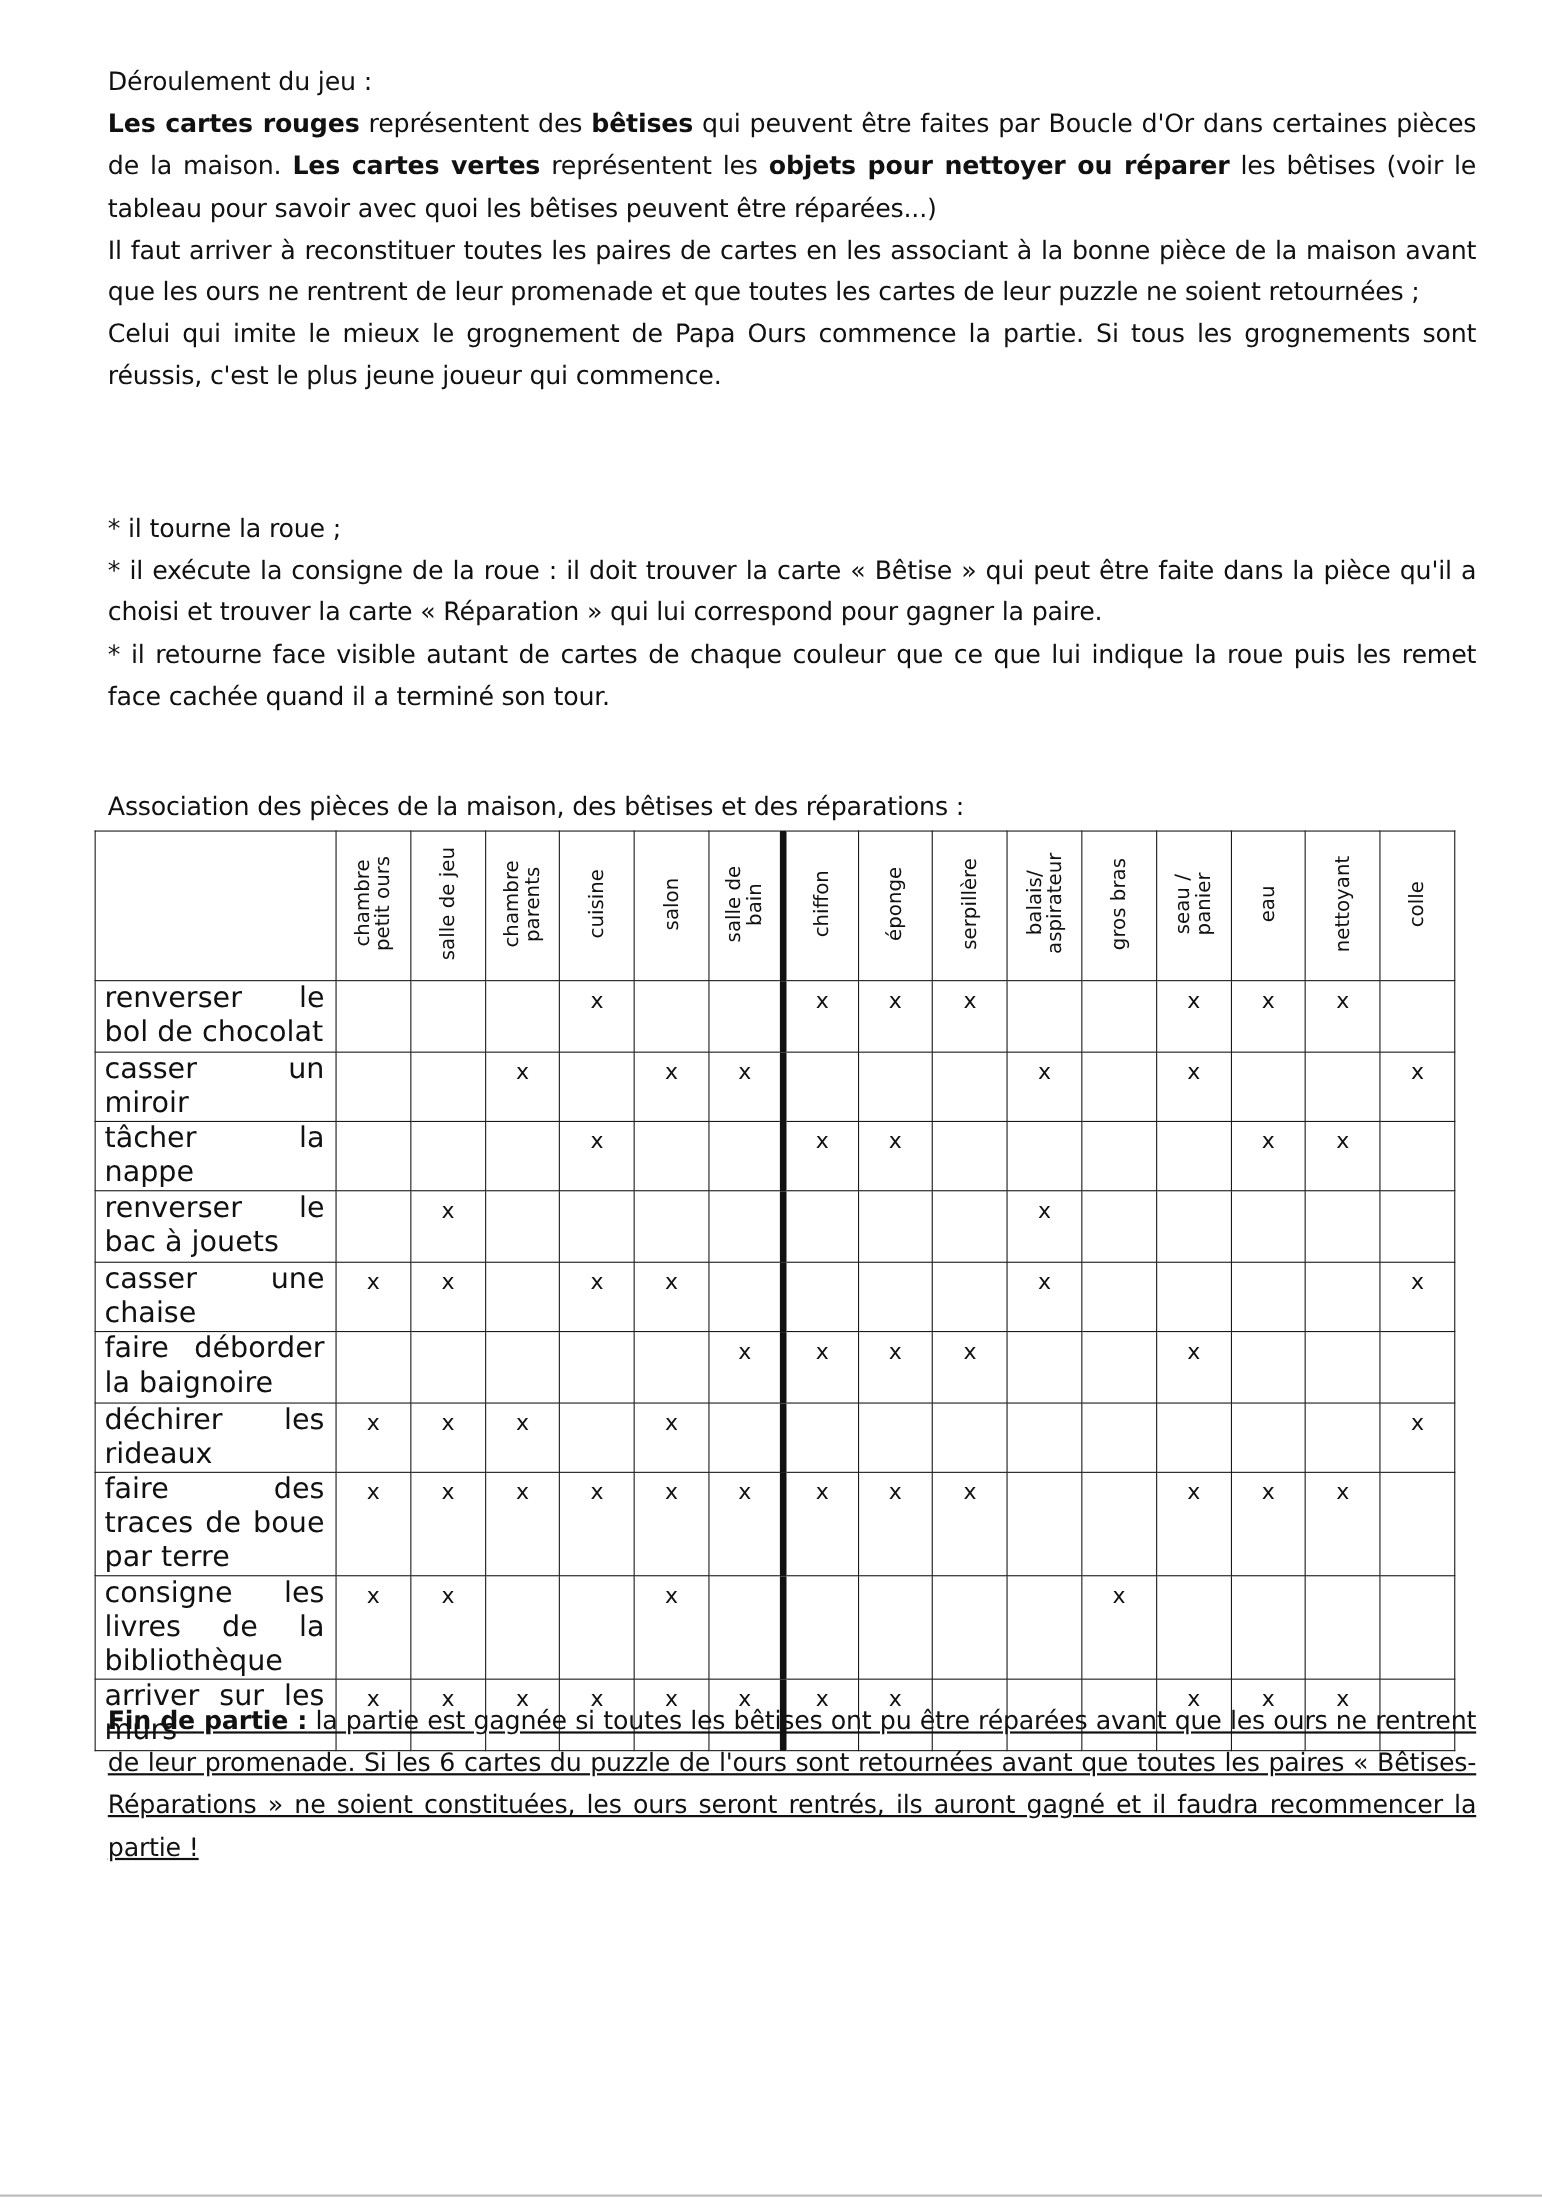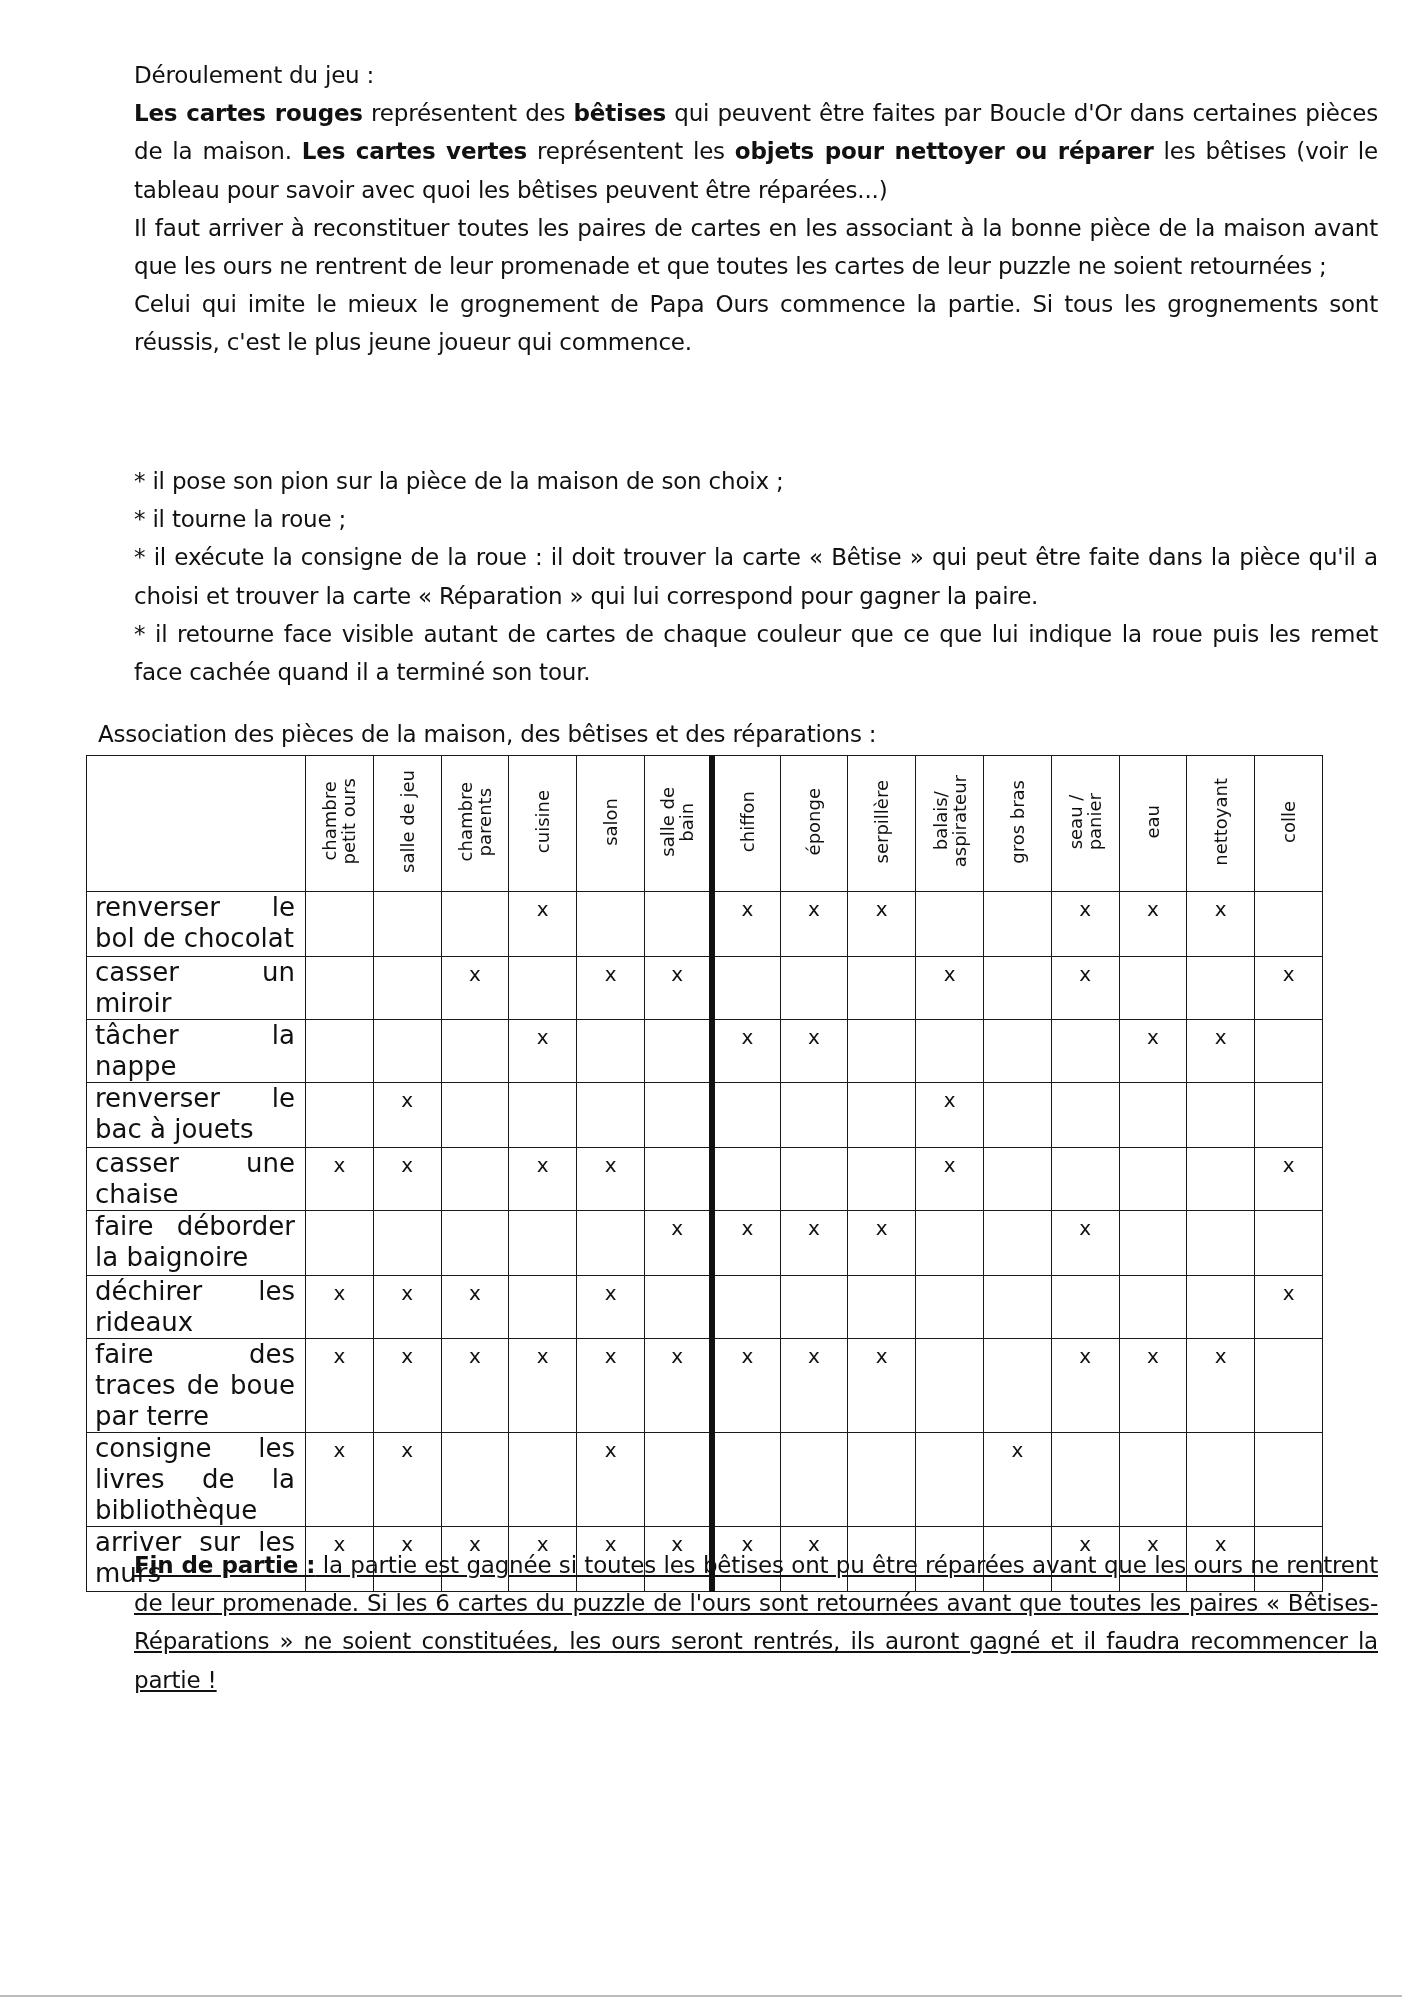--- a/index.html
+++ b/index.html
@@ -6,21 +6,20 @@
   body {
     width: 1402px; height: 2000px; position: relative; overflow: hidden;
     font-family: "DejaVu Sans", "Liberation Sans", sans-serif;
     color: #111111;
   }
   .page { position: absolute; left: 0; top: 0; width: 1402px; height: 2000px; }
   .text-block {
     position: absolute; left: 98px; width: 1244px;
     font-size: 23px; line-height: 38.2px; text-align: justify;
     letter-spacing: -0.2px;
-    margin-left: 36px;
   }
   .text-block p { margin: 0; }
   .b { font-weight: bold; }
   #intro { top: 56px; }
   #steps { top: 462px; }
   #ending { top: 1546px; text-decoration: underline; }
 
   .table-title {
     position: absolute; left: 98px; top: 718px;
     font-size: 23px; line-height: 32px; letter-spacing: -0.2px;
@@ -62,21 +61,20 @@
 <div class="page">
 
   <div class="text-block" id="intro">
     <p>Déroulement du jeu :</p>
     <p><span class="b">Les cartes rouges</span><span> représentent des </span><span class="b">bêtises</span><span> qui peuvent être faites par Boucle d'Or dans certaines pièces de la maison. </span><span class="b">Les cartes vertes</span><span> représentent les </span><span class="b">objets pour nettoyer ou réparer</span><span> les bêtises (voir le tableau pour savoir avec quoi les bêtises peuvent être réparées...)</span></p>
     <p>Il faut arriver à reconstituer toutes les paires de cartes en les associant à la bonne pièce de la maison avant que les ours ne rentrent de leur promenade et que toutes les cartes de leur puzzle ne soient retournées ;</p>
     <p>Celui qui imite le mieux le grognement de Papa Ours commence la partie. Si tous les grognements sont réussis, c'est le plus jeune joueur qui commence.</p>
   </div>
 
   <div class="text-block" id="steps">
-    <p>* il pose son pion sur la pièce de la maison de son choix ;</p>
     <p>* il tourne la roue ;</p>
     <p>* il exécute la consigne de la roue : il doit trouver la carte « Bêtise » qui peut être faite dans la pièce qu'il a choisi et trouver la carte « Réparation » qui lui correspond pour gagner la paire.</p>
     <p>* il retourne face visible autant de cartes de chaque couleur que ce que lui indique la roue puis les remet face cachée quand il a terminé son tour.</p>
   </div>
 
   <div class="table-title">Association des pièces de la maison, des bêtises et des réparations :</div>
 
   <table class="assoc" id="assoc-table">
     <colgroup>
       <col class="first">

